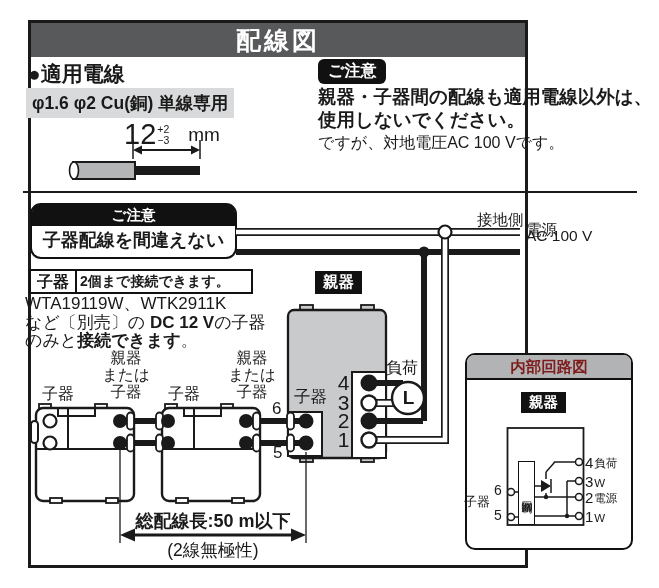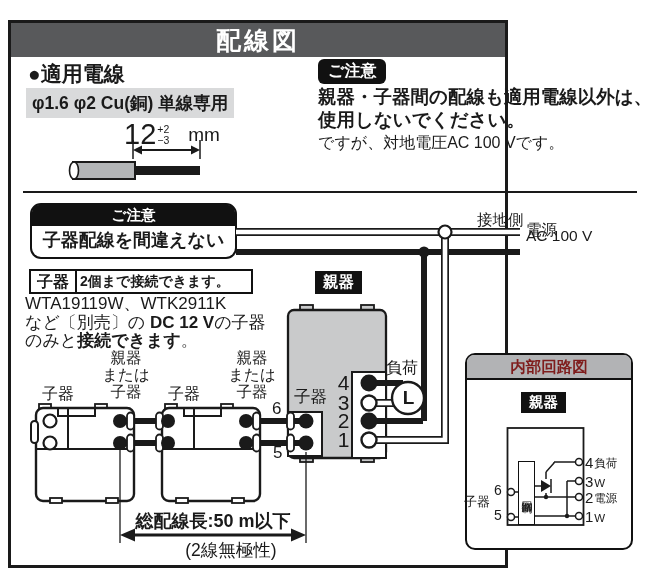--- a/index.html
+++ b/index.html
@@ -1,19 +1,19 @@
 <!DOCTYPE html>
 <html><head>
 <meta charset="utf-8">
 <style>
   html,body{margin:0;padding:0;background:#fff;}
   .page{position:relative;width:659px;height:588px;background:#fff;overflow:hidden;
         font-family:"Liberation Sans",sans-serif;color:#1a1a1a;}
   .abs{position:absolute;}
-  .frame{left:8px;top:20px;width:500px;height:548px;border:3px solid #1a1a1a;box-sizing:border-box;z-index:0;}
+  .frame{left:28px;top:20px;width:500px;height:548px;border:3px solid #1a1a1a;box-sizing:border-box;z-index:0;}
   .title-band{height:34px;background:#58595b;color:#fff;font-size:25px;font-weight:bold;
               text-align:center;line-height:34px;letter-spacing:3px;}
   .divider{left:23px;top:191px;width:614px;height:2px;background:#1a1a1a;z-index:1;}
   .layer1{z-index:1;} .layer3{z-index:3;}
   svg.art{position:absolute;left:0;top:0;z-index:2;}
   .b{font-weight:bold;}
   
   .h-applicable{left:28px;top:60px;font-size:21px;font-weight:bold;}
   .spec{left:26px;top:88px;background:#d9dadb;font-size:17.5px;font-weight:bold;padding:3px 6px;white-space:nowrap;}
   .dim{left:124px;top:118px;display:flex;align-items:center;}
@@ -247,21 +247,21 @@
     <div>子器</div>
   </div>
   <div class="lbl ctr layer3" style="left:162px;top:384px;width:44px;font-size:16px;">子器</div>
   <div class="lbl ctr layer3" style="left:222px;top:349px;width:60px;font-size:15.5px;line-height:17px;">
     <div>親器</div>
     <div>または</div>
     <div>子器</div>
   </div>
 
   <div class="lbl ctr layer3" style="left:118px;top:509px;width:190px;font-size:18px;font-weight:bold;">総配線長:50 m以下</div>
-  <div class="lbl ctr layer3" style="left:136px;top:538px;width:190px;font-size:17.5px;">(2線無極性)</div>
+  <div class="lbl ctr layer3" style="left:118px;top:538px;width:190px;font-size:17.5px;">(2線無極性)</div>
 
   <div class="lbl blk layer3" style="left:521px;top:392px;font-size:14.5px;padding:1px 8px;">親器</div>
   <div class="abs ctrlbox layer3">制御回路</div>
   <div class="lbl layer3" style="left:464px;top:493px;font-size:13px;">子器</div>
   <div class="lbl layer3" style="left:494px;top:482px;font-size:14px;">6</div>
   <div class="lbl layer3" style="left:494px;top:507px;font-size:14px;">5</div>
   <div class="rterm layer3" style="top:452px;">
     <span class="n">4</span>
       <span class="t">負荷</span>
   </div>

